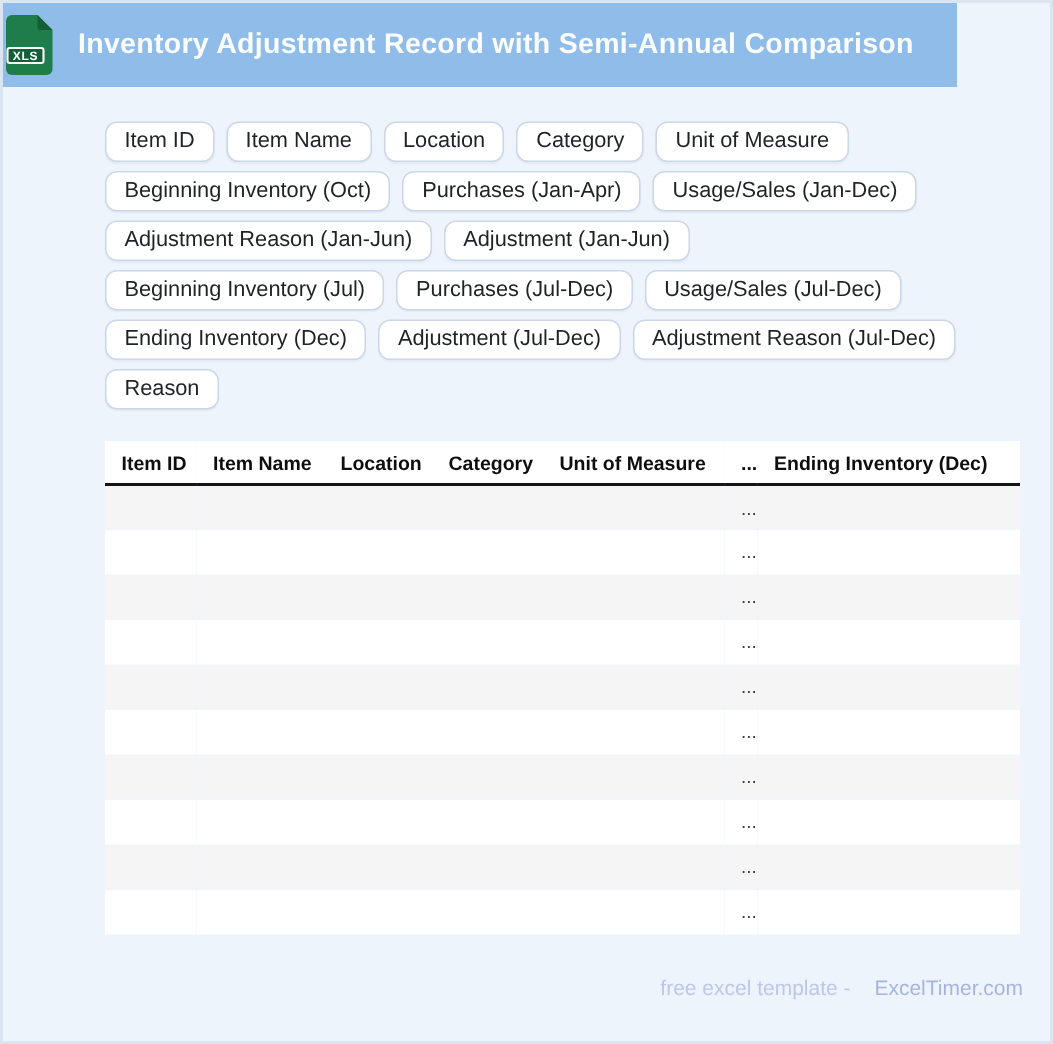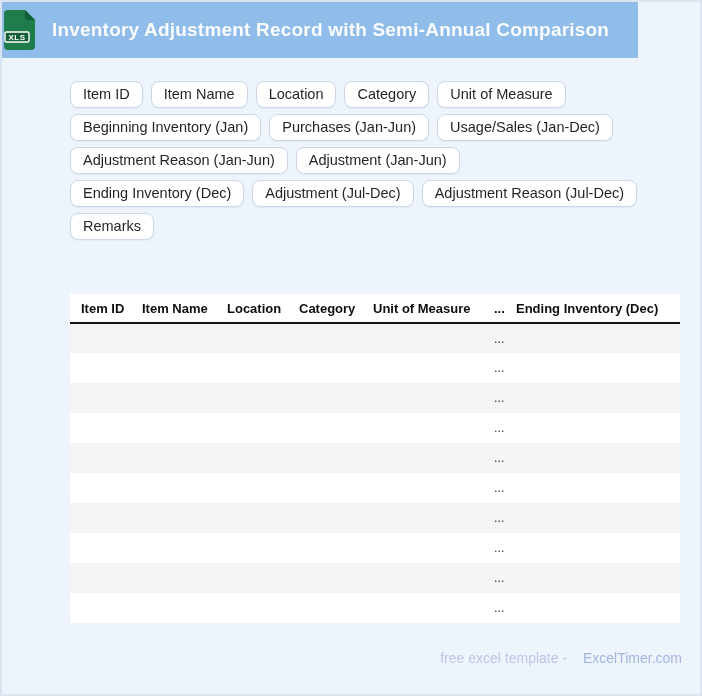--- a/index.html
+++ b/index.html
@@ -69,35 +69,40 @@
 
   <div class="chips">
       <div class="chip-row">
         <span class="chip">Item ID</span>
         <span class="chip">Item Name</span>
         <span class="chip">Location</span>
         <span class="chip">Category</span>
         <span class="chip">Unit of Measure</span>
       </div>
       <div class="chip-row">
-        <span class="chip">Beginning Inventory (Jan)</span>
-        <span class="chip">Purchases (Jan-Jun)</span>
+        <span class="chip">Beginning Inventory (Oct)</span>
+        <span class="chip">Purchases (Jan-Apr)</span>
         <span class="chip">Usage/Sales (Jan-Dec)</span>
       </div>
       <div class="chip-row">
         <span class="chip">Adjustment Reason (Jan-Jun)</span>
         <span class="chip">Adjustment (Jan-Jun)</span>
+      </div>
+      <div class="chip-row">
+        <span class="chip">Beginning Inventory (Jul)</span>
+        <span class="chip">Purchases (Jul-Dec)</span>
+        <span class="chip">Usage/Sales (Jul-Dec)</span>
       </div>
       <div class="chip-row">
         <span class="chip">Ending Inventory (Dec)</span>
         <span class="chip">Adjustment (Jul-Dec)</span>
         <span class="chip">Adjustment Reason (Jul-Dec)</span>
       </div>
       <div class="chip-row">
-        <span class="chip">Remarks</span>
+        <span class="chip">Reason</span>
       </div>
     </div>
 
   <div class="tablewrap">
     <table>
       <colgroup>
           <col style="width: 61px;">
           <col style="width: 85px;">
           <col style="width: 72px;">
           <col style="width: 74px;">

